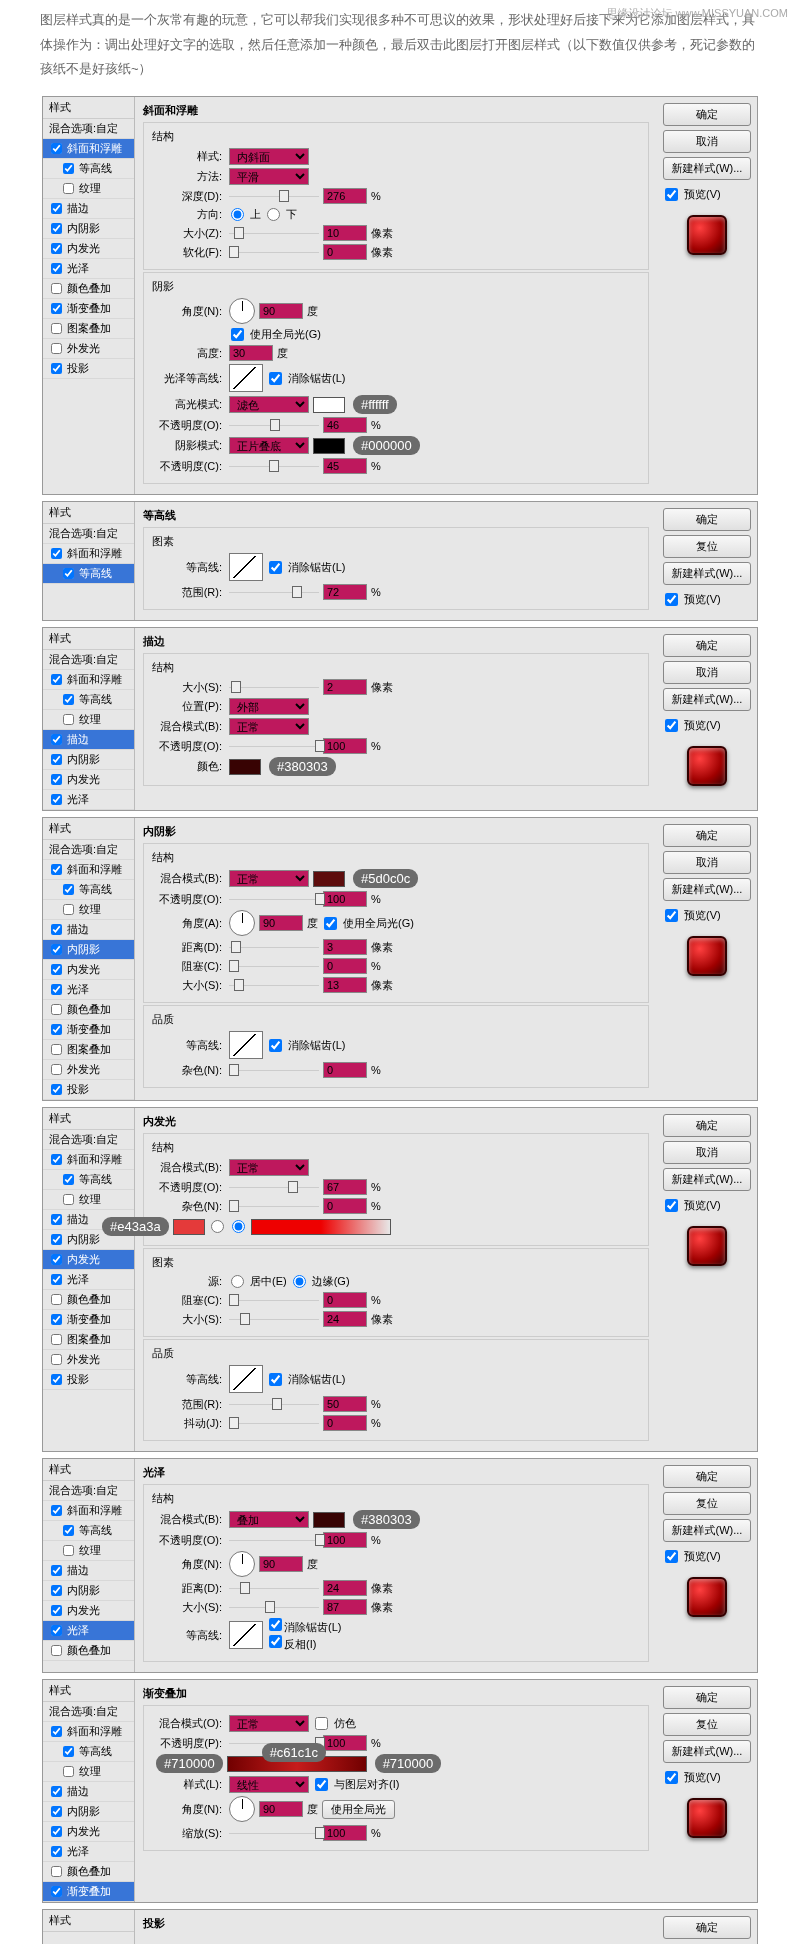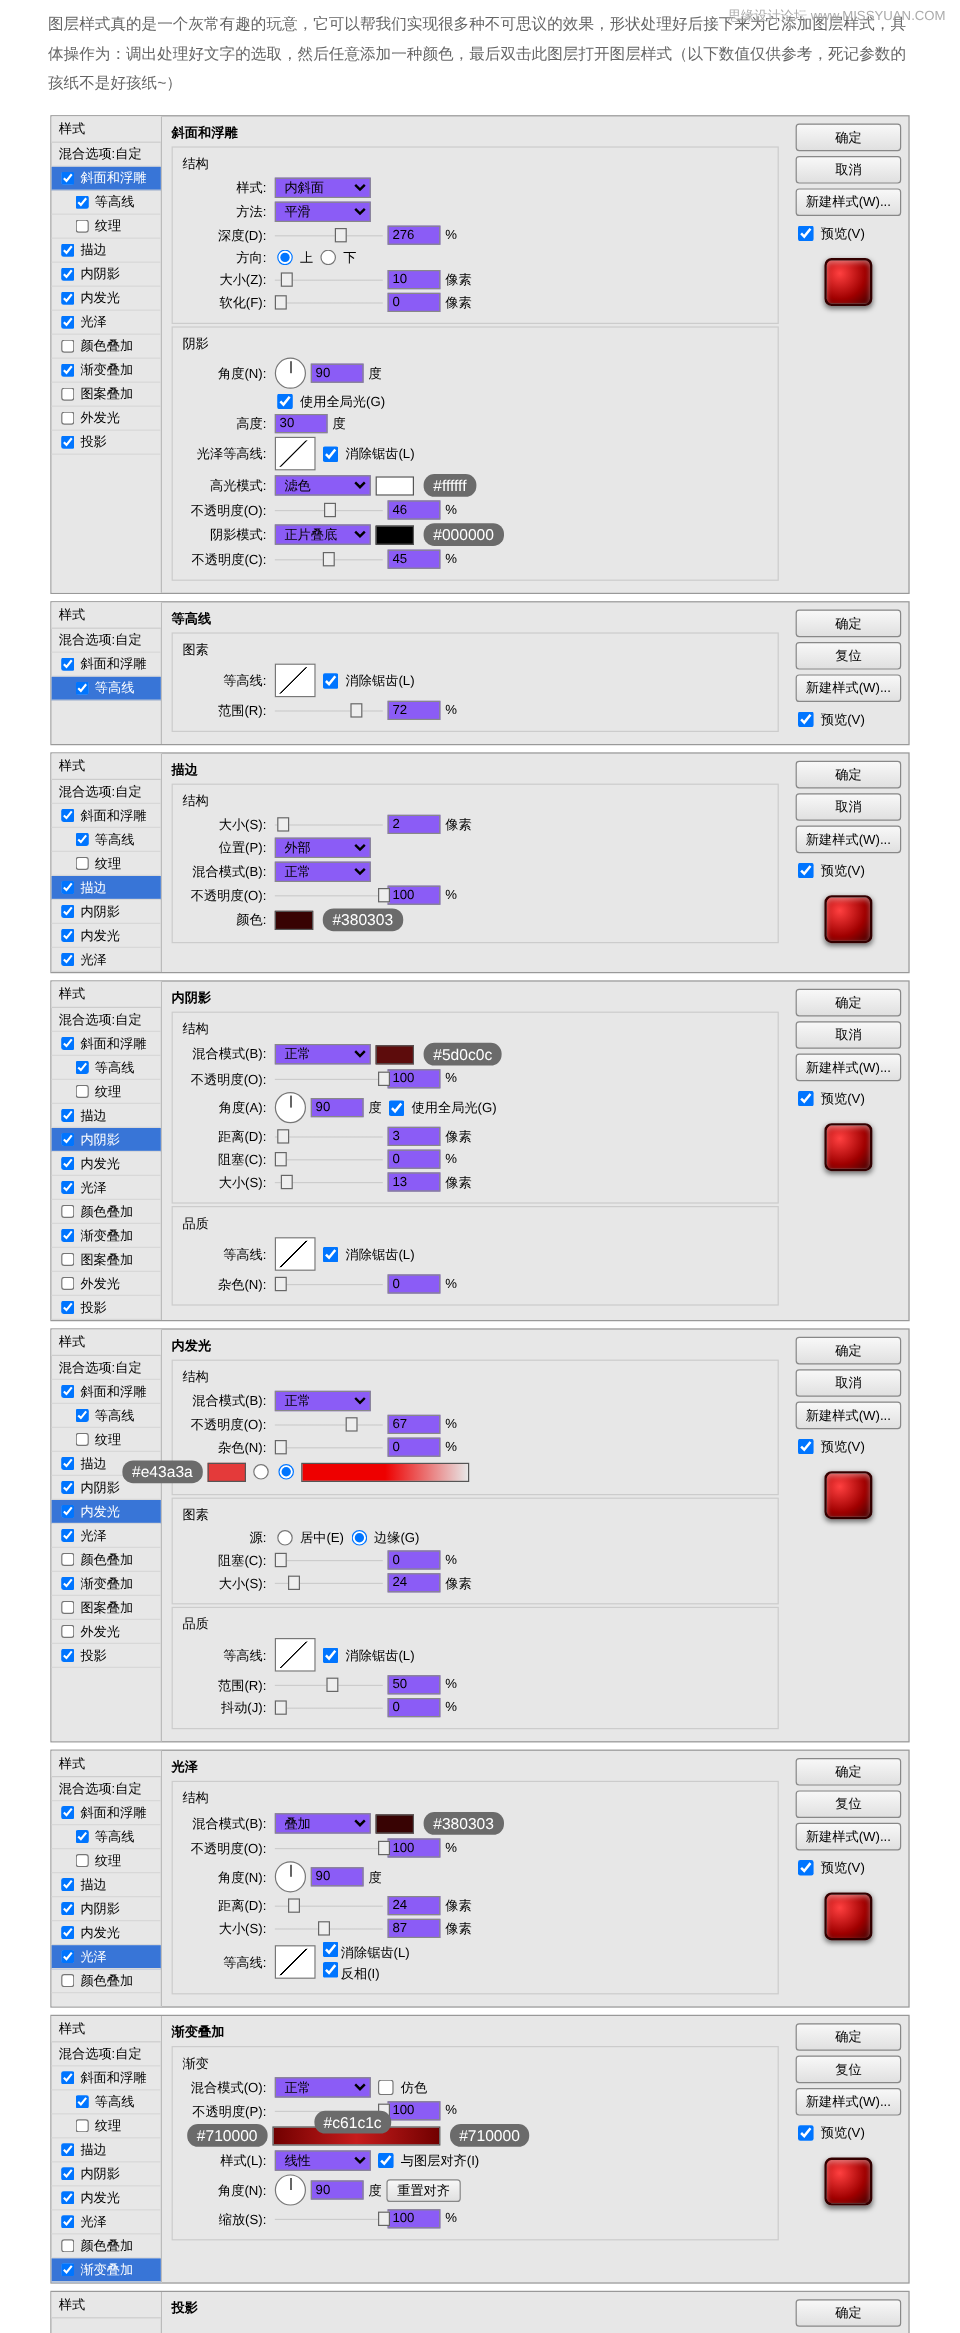--- a/index.html
+++ b/index.html
@@ -13,21 +13,21 @@
 .left-item{padding:2px 6px;display:flex;align-items:center;gap:3px;border-bottom:1px solid #d8d8d8}
 .left-item.sel{background:#3875d7;color:#fff}
 .left-item.sub{padding-left:18px}
 .left-item input[type=checkbox]{width:11px;height:11px}
 .mid{flex:1;padding:4px 8px 8px}
 .sect-title{font-weight:bold;padding:2px 0}
 .grp{border:1px solid #ccc;padding:6px 8px;margin:2px 0}
 .grp-lbl{font-size:11px;margin-bottom:4px}
 .row{display:flex;align-items:center;gap:4px;margin:3px 0;font-size:11px}
 .row label{min-width:70px;text-align:right;margin-right:3px}
-select,input[type=text]{background:#8b5cf6;border:1px solid #888;padding:1px 3px;font-size:11px}
+select,input[type=text]{background:#be185d;border:1px solid #888;padding:1px 3px;font-size:11px}
 select{width:80px;height:17px}
 input[type=text]{width:44px;height:16px;text-align:left}
 .slider{display:inline-block;width:90px;height:12px;position:relative;background:linear-gradient(#ccc,#ccc) center/100% 1px no-repeat}
 .slider::after{content:"";position:absolute;width:8px;height:10px;background:#eee;border:1px solid #666;top:0;left:var(--p,20%)}
 .swatch{width:32px;height:16px;border:1px solid #555;display:inline-block}
 .tag{display:inline-block;background:#6b6b6b;color:#fff;padding:2px 8px;border-radius:9px;font-size:13px;margin-left:4px}
 .right{width:100px;padding:6px;display:flex;flex-direction:column;gap:4px}
 .btn{background:linear-gradient(#f8f8f8,#e0e0e0);border:1px solid #888;border-radius:3px;padding:3px 4px;text-align:center;font-size:11px;cursor:pointer}
 .preview{width:40px;height:40px;margin:6px auto;background:radial-gradient(circle at 30% 30%,#ff4040,#a00000 60%,#400000);border:2px solid #300;border-radius:6px;box-shadow:0 2px 4px rgba(0,0,0,.5),inset 0 2px 4px rgba(255,255,255,.4)}
 .contour{width:34px;height:28px;background:#fff;border:1px solid #777;display:inline-block;position:relative}
@@ -708,21 +708,20 @@
           <span>颜色叠加</span>
         </div>
 <div class="left-item sel">
           <input type="checkbox" checked="" style="">
           <span>渐变叠加</span>
         </div>
 </div>
 <div class="mid">
 <div class="sect-title">渐变叠加</div>
 <div class="grp">
-<div class="grp-lbl">渐变</div>
 <div class="row">
             <label>混合模式(O):</label>
             <select><option>正常</option></select>
             <input type="checkbox" style="">
             <span>仿色</span>
           </div>
 <div class="row">
             <label>不透明度(P):</label>
             <span class="slider" style="--p:96%"></span>
             <input type="text" value="100" style="">
@@ -737,21 +736,21 @@
             <label>样式(L):</label>
             <select><option>线性</option></select>
             <input type="checkbox" checked="" style="">
             <span>与图层对齐(I)</span>
           </div>
 <div class="row">
             <label>角度(N):</label>
             <span class="dial"></span>
             <input type="text" value="90" style="">
             <span>度</span>
-            <span class="btn" style="padding:1px 8px">重置对齐</span>
+            <span class="btn" style="padding:1px 8px">使用全局光</span>
           </div>
 <div class="row">
             <label>缩放(S):</label>
             <span class="slider" style="--p:96%"></span>
             <input type="text" value="100" style="">
             <span>%</span>
           </div>
 </div>
 </div>
 <div class="right">

